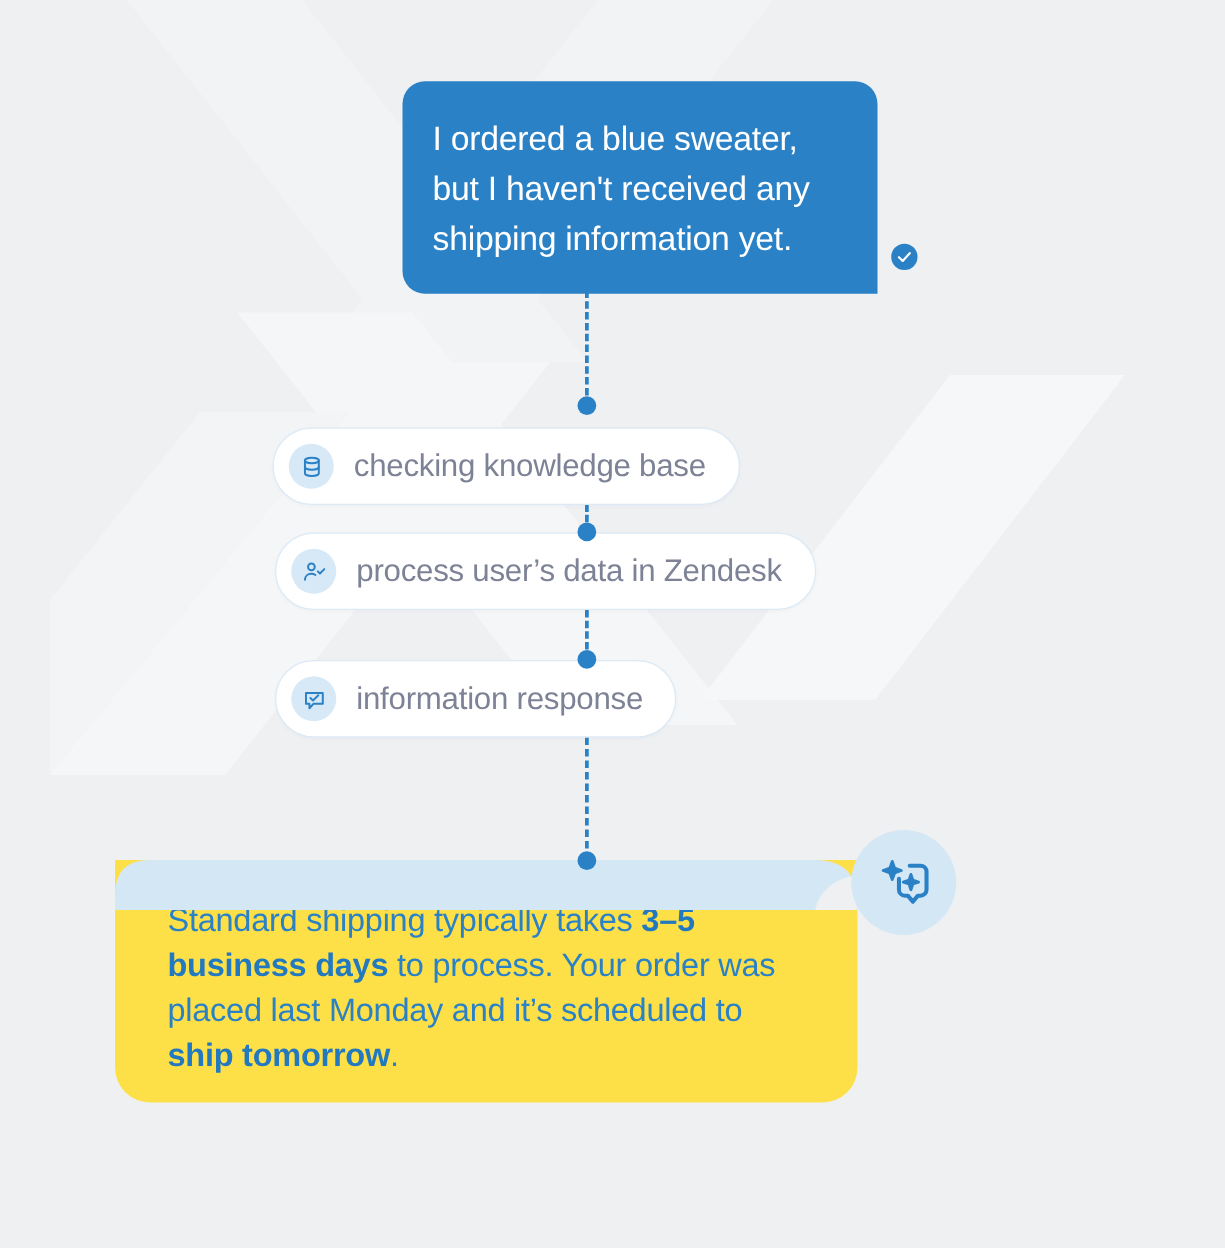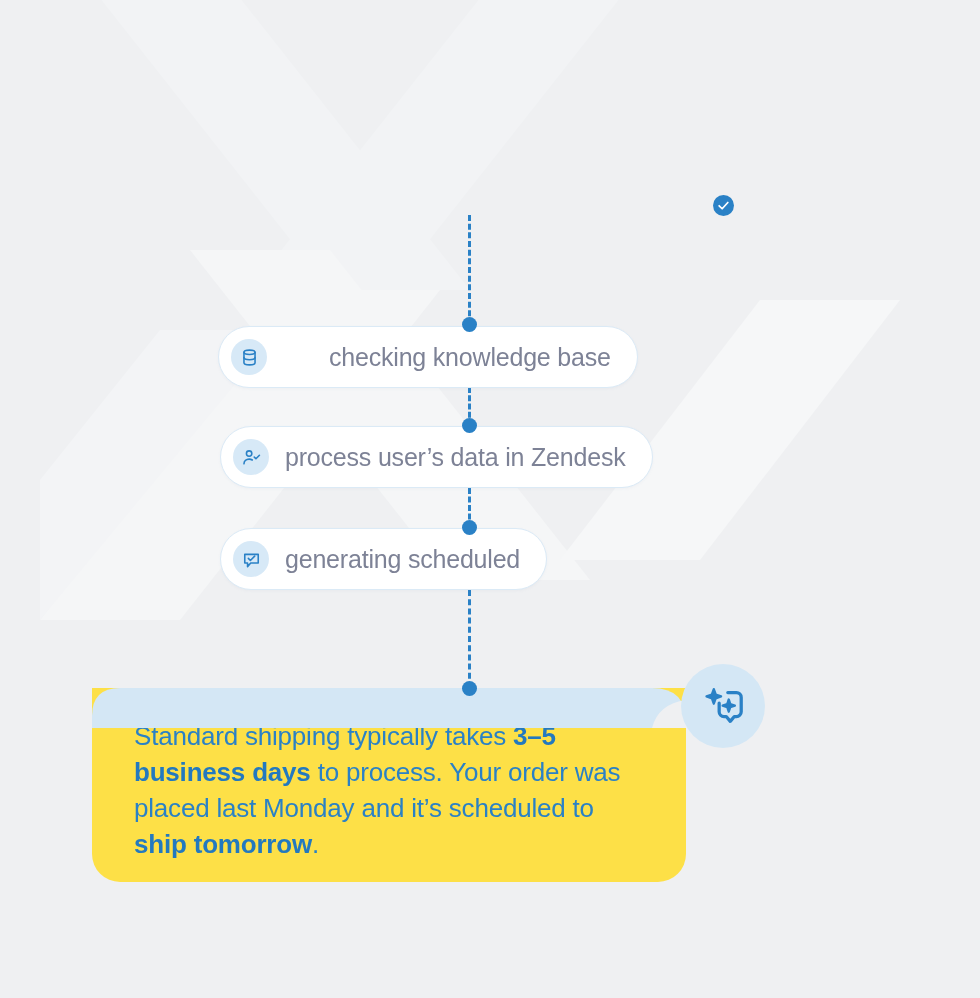--- a/index.html
+++ b/index.html
@@ -108,21 +108,21 @@
     margin-right: 16px;
   }
   .pill .pill-label {
     color: #7d8296;
     font-size: 25px;
     line-height: 30px;
     letter-spacing: -0.2px;
     white-space: nowrap;
   }
 
-  #pill-0 { left: 218px; top: 326px; gap: 46px; }
+  #pill-0 { left: 218px; top: 342px; }
   #pill-1 { left: 220px; top: 426px; }
   #pill-2 { left: 220px; top: 528px; }
 
   
   #response-bubble {
     position: absolute;
     left: 92px;
     top: 688px;
     width: 594px;
     background: #fde047;
@@ -183,20 +183,25 @@
   <div class="connector" style="top:215px; height:110px;"></div>
   <div class="connector" style="top:387px; height:39px;"></div>
   <div class="connector" style="top:488px; height:40px;"></div>
   <div class="connector" style="top:590px; height:98px;"></div>
 
   <div class="node-dot" style="left:462px; top:317px;"></div>
   <div class="node-dot" style="left:462px; top:418px;"></div>
   <div class="node-dot" style="left:462px; top:520px;"></div>
   <div class="node-dot" style="left:462px; top:681px;"></div>
 
+  <div id="user-bubble">
+    <div class="msg">I ordered a blue sweater,
+but I haven't received any
+shipping information yet.</div>
+  </div>
 
   <div id="sent-badge">
     <svg width="13" height="13" viewBox="0 0 24 24" fill="none" stroke="#ffffff" stroke-width="3.2" stroke-linecap="round" stroke-linejoin="round">
       <polyline points="4,12.5 9.5,18 20,6.5"></polyline>
     </svg>
   </div>
 
   <div class="pill" id="pill-0">
     <span class="icon-circle">
       <svg width="19" height="19" viewBox="0 0 24 24" fill="none" stroke="#2a81c6" stroke-width="2" stroke-linecap="round" stroke-linejoin="round">
@@ -219,21 +224,21 @@
     <span class="pill-label">process user’s data in Zendesk</span>
   </div>
 
   <div class="pill" id="pill-2">
     <span class="icon-circle">
       <svg width="19" height="19" viewBox="0 0 24 24" fill="none" stroke="#2a81c6" stroke-width="2" stroke-linecap="round" stroke-linejoin="round">
         <path d="M3.5 5.5h17v11h-9.5L7 21v-4.5H3.5z"></path>
         <polyline points="8,10.6 10.6,13.2 16,7.8"></polyline>
       </svg>
     </span>
-    <span class="pill-label">generating scheduled</span>
+    <span class="pill-label">information response</span>
   </div>
 
   <div id="response-bubble">
     <div class="msg"><span>Standard shipping typically takes </span><b>3–5 business days</b><span> to process. Your order was placed last Monday and it’s scheduled to </span><b>ship tomorrow</b><span>.</span></div>
   </div>
 
   <svg id="bubble-top-mask" viewBox="0 0 594 40" preserveAspectRatio="none">
     <path d="M0,40 L0,28 Q0,0 28,0 L560,0 Q594,0 594,34 L594,40 Z" fill="#d4e7f5"></path>
     <path d="M594,0 L594,40 L560,40 Q566,16 594,12 Z" fill="#eff0f2"></path>
   </svg>

